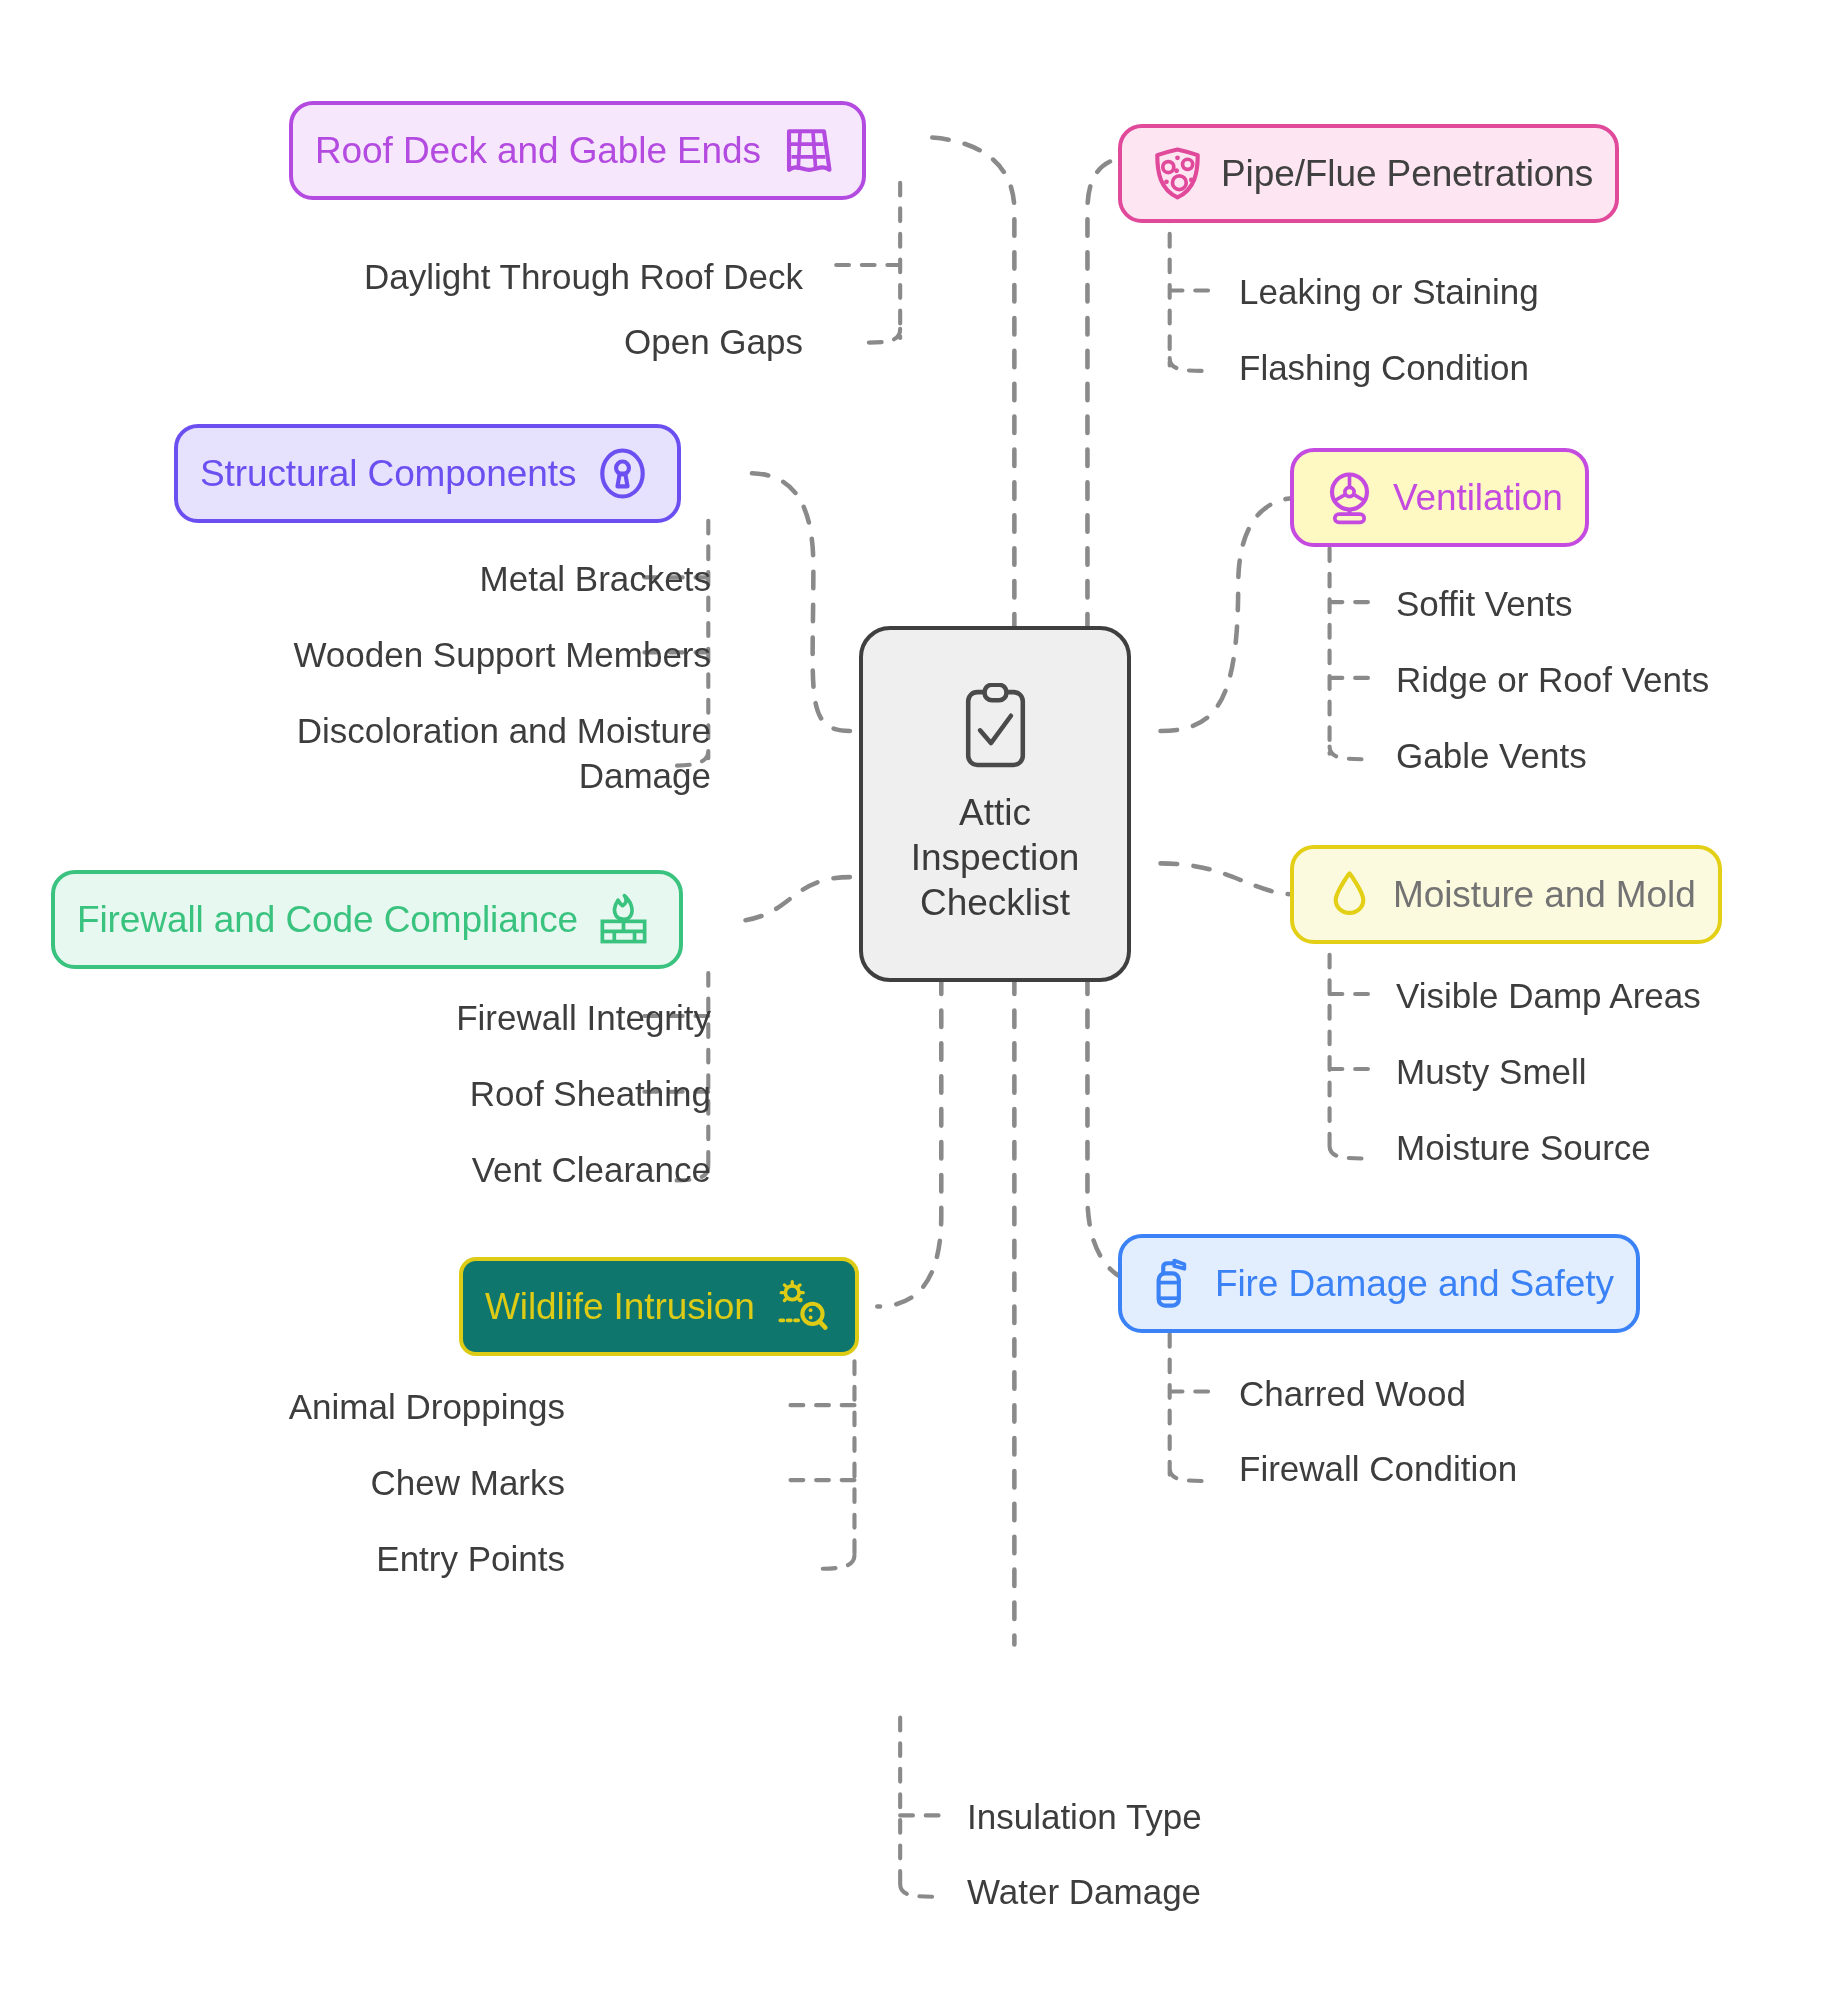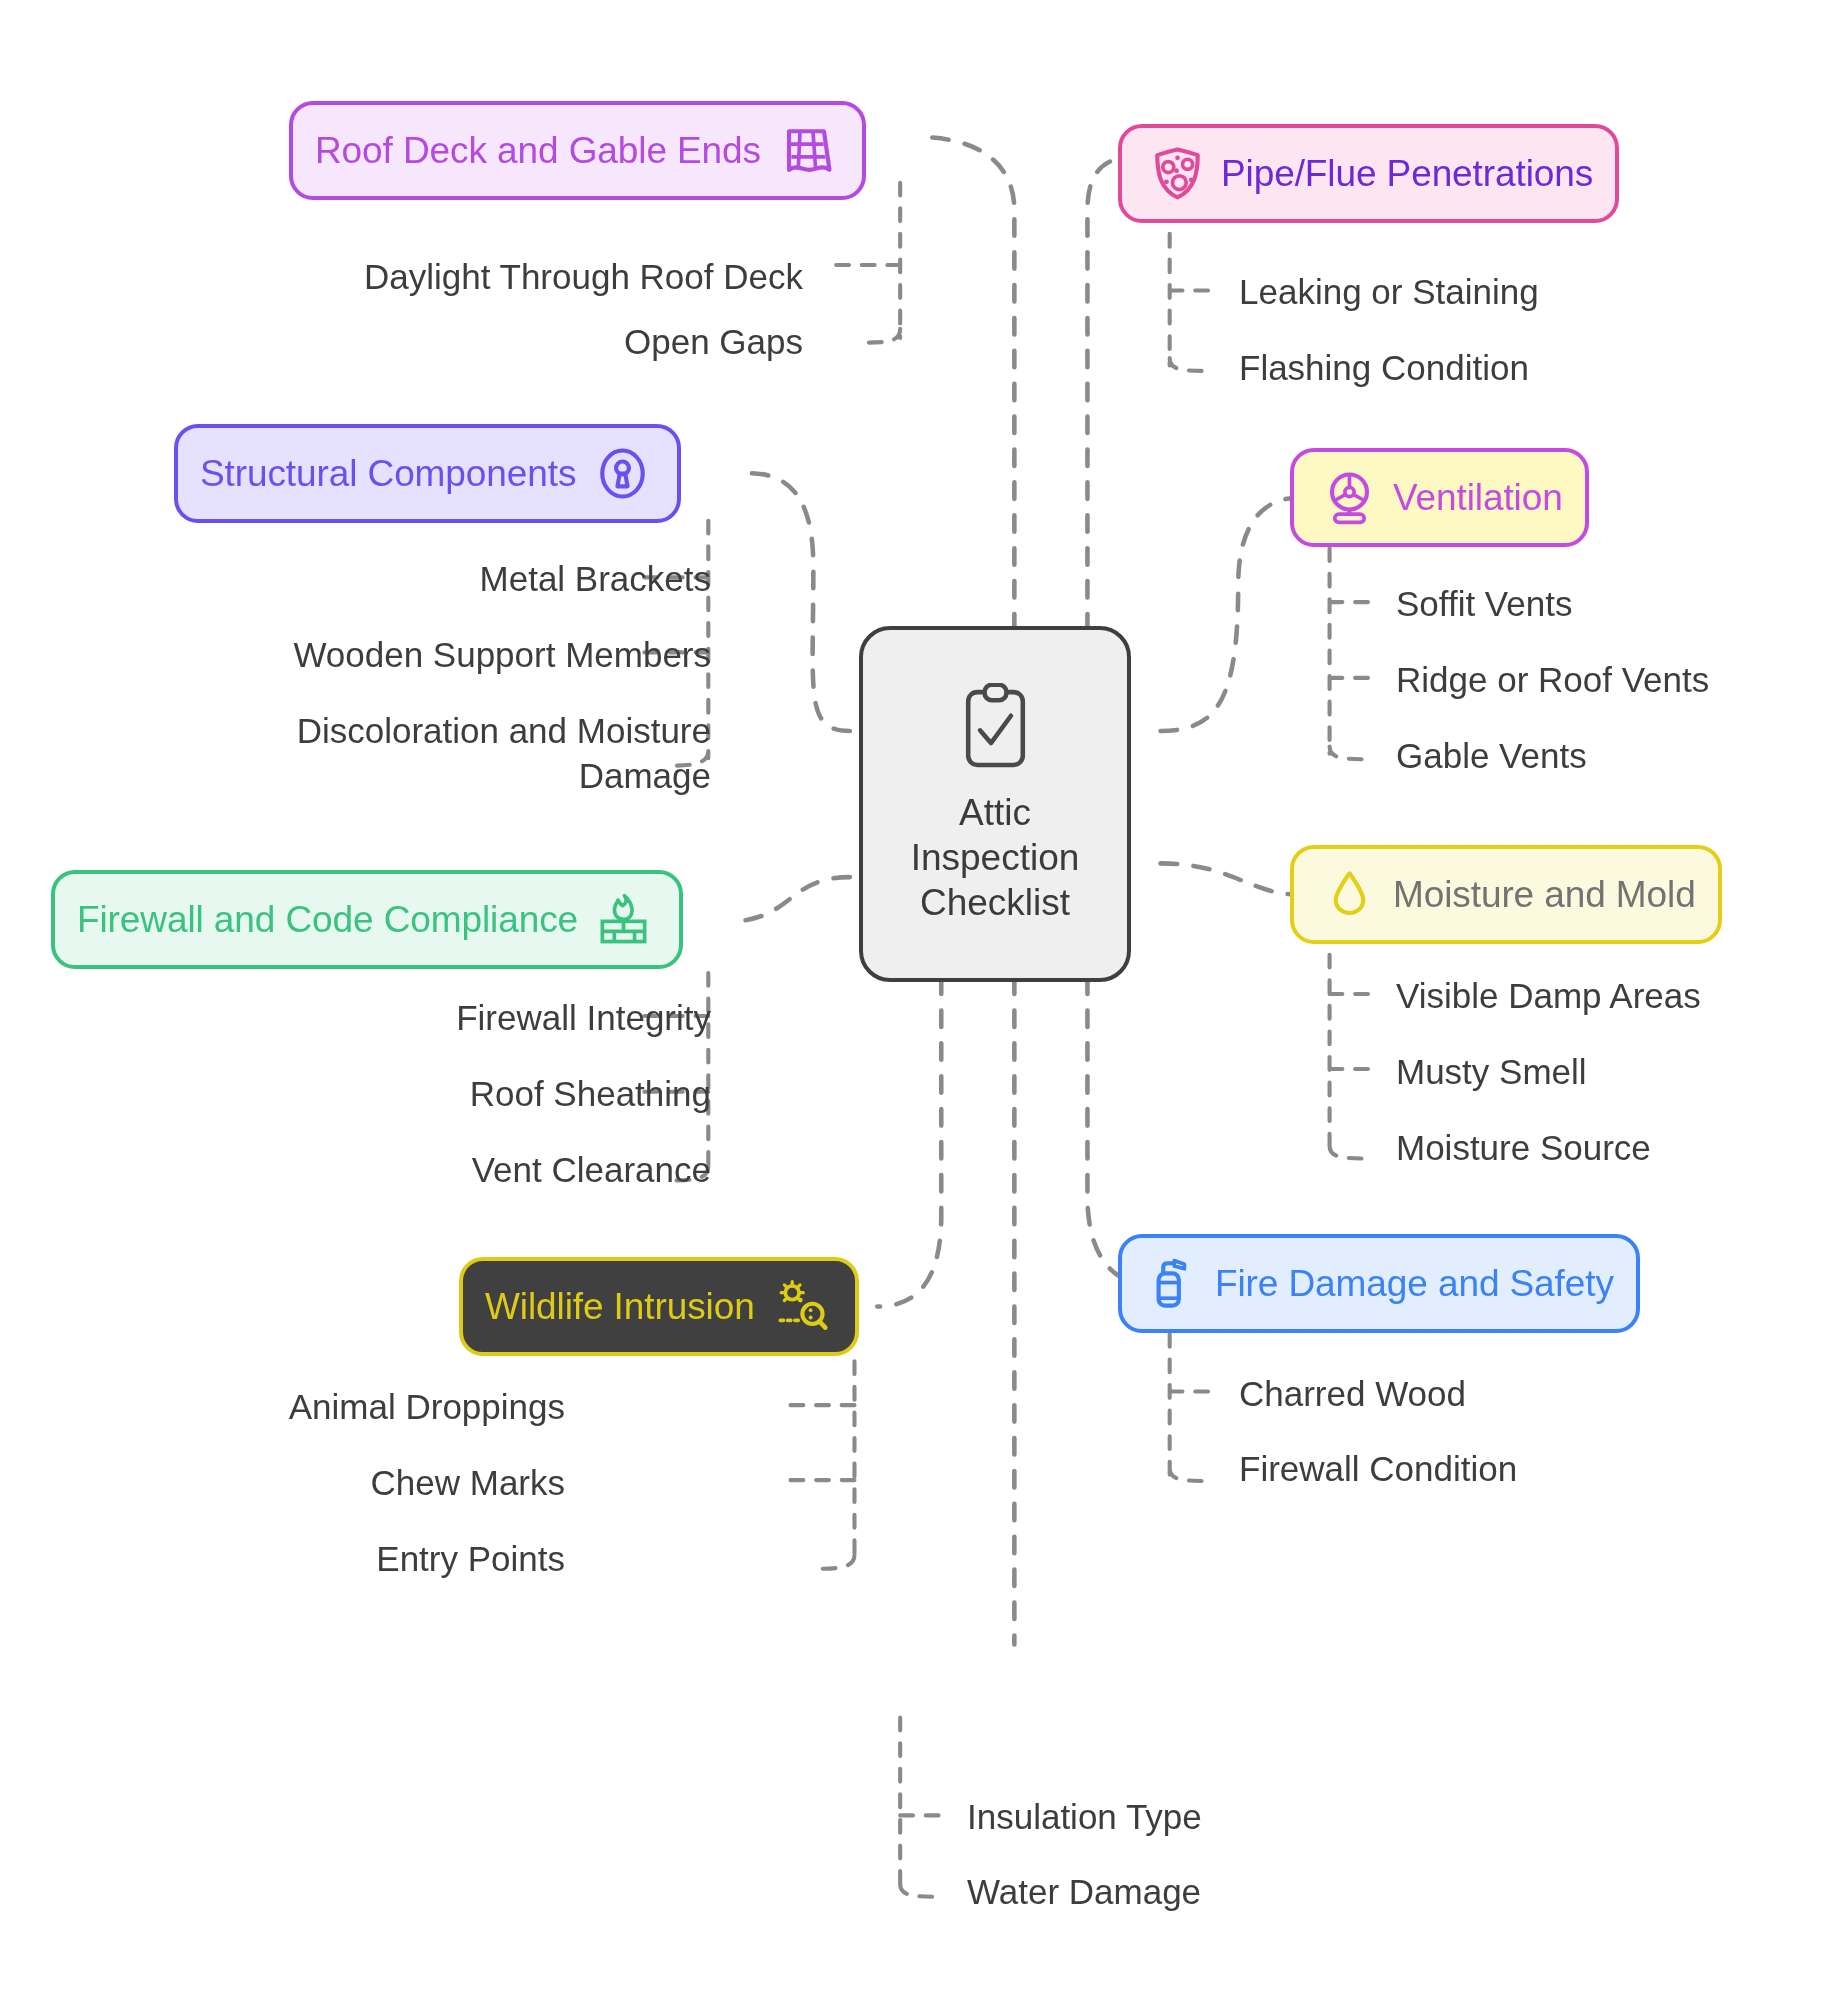--- a/index.html
+++ b/index.html
@@ -166,21 +166,21 @@
         <path d="M31,5 C44,8 50,10 53,11 C53,30 50,48 31,57 C12,48 9,30 9,11 C12,10 18,8 31,5 Z" fill="none" stroke="#e1499a" stroke-width="4.5" stroke-linejoin="round"></path>
         <circle cx="21" cy="24" r="6" fill="none" stroke="#e1499a" stroke-width="4"></circle>
         <circle cx="42" cy="21" r="5.5" fill="none" stroke="#e1499a" stroke-width="4"></circle>
         <circle cx="33" cy="41" r="7.5" fill="none" stroke="#e1499a" stroke-width="4"></circle>
         <circle cx="31" cy="14" r="2.6" fill="#e1499a"></circle>
         <circle cx="30" cy="28" r="2.6" fill="#e1499a"></circle>
         <circle cx="19" cy="40" r="2.6" fill="#e1499a"></circle>
         <circle cx="46" cy="38" r="2.6" fill="#e1499a"></circle>
       </svg>
     </span>
-    <span class="lbl" style="color:#6d28d9;">Pipe/Flue Penetrations</span>
+    <span class="lbl" style="color:#404040;">Pipe/Flue Penetrations</span>
   </div>
   <div class="leaf l" style="left:1239px;top:270px;">Leaking or Staining</div>
   <div class="leaf l" style="left:1239px;top:346px;">Flashing Condition</div>
 
   <div class="pill icon-right" style="left:174px;top:424px;background:#e6e2fd;border-color:#6c4ff0;">
     <span class="lbl" style="color:#6c4ff0;">Structural Components</span>
     <span class="ico">
       <svg width="57" height="57" viewBox="0 0 62 62">
         <ellipse cx="31" cy="31" rx="22" ry="25" fill="none" stroke="#6c4ff0" stroke-width="4.5"></ellipse>
         <circle cx="31" cy="25" r="7" fill="none" stroke="#6c4ff0" stroke-width="4.5"></circle>
@@ -227,21 +227,21 @@
       <svg width="57" height="57" viewBox="0 0 62 62">
         <path d="M31,8 C31,8 16,28 16,37 C16,45 22.7,51 31,51 C39.3,51 46,45 46,37 C46,28 31,8 31,8 Z" fill="none" stroke="#e3cf15" stroke-width="4.5" stroke-linejoin="round"></path>
       </svg>
     </span>
     <span class="lbl" style="color:#737373;">Moisture and Mold</span>
   </div>
   <div class="leaf l" style="left:1396px;top:974px;">Visible Damp Areas</div>
   <div class="leaf l" style="left:1396px;top:1050px;">Musty Smell</div>
   <div class="leaf l" style="left:1396px;top:1126px;">Moisture Source</div>
 
-  <div class="pill icon-right" style="left:459px;top:1257px;background:#404040;border-color:#ddcb15;">
+  <div class="pill icon-right" style="left:459px;top:1257px;background:#0f766e;border-color:#ddcb15;border-radius:17px;">
     <span class="lbl" style="color:#ddcb15;">Wildlife Intrusion</span>
     <span class="ico">
       <svg width="57" height="57" viewBox="0 0 62 62">
         <circle cx="22" cy="16" r="7.5" fill="none" stroke="#ddcb15" stroke-width="4"></circle>
         <path d="M22,4 L22,8.5 M13.5,7.5 L16.5,10.5 M30.5,7.5 L27.5,10.5 M10,16 L14.5,16 M34,16 L29.5,16 M13.5,24.5 L16.5,21.5 M30.5,24.5 L27.5,21.5" stroke="#ddcb15" stroke-width="3.6" fill="none" stroke-linecap="round"></path>
         <circle cx="31" cy="24" r="2.4" fill="#ddcb15"></circle>
         <circle cx="44" cy="39" r="11" fill="none" stroke="#ddcb15" stroke-width="4.5"></circle>
         <path d="M51.5,47 L58,54" stroke="#ddcb15" stroke-width="5" stroke-linecap="round"></path>
         <circle cx="42" cy="35" r="2.1" fill="#ddcb15"></circle>
         <circle cx="42" cy="43" r="2.1" fill="#ddcb15"></circle>

